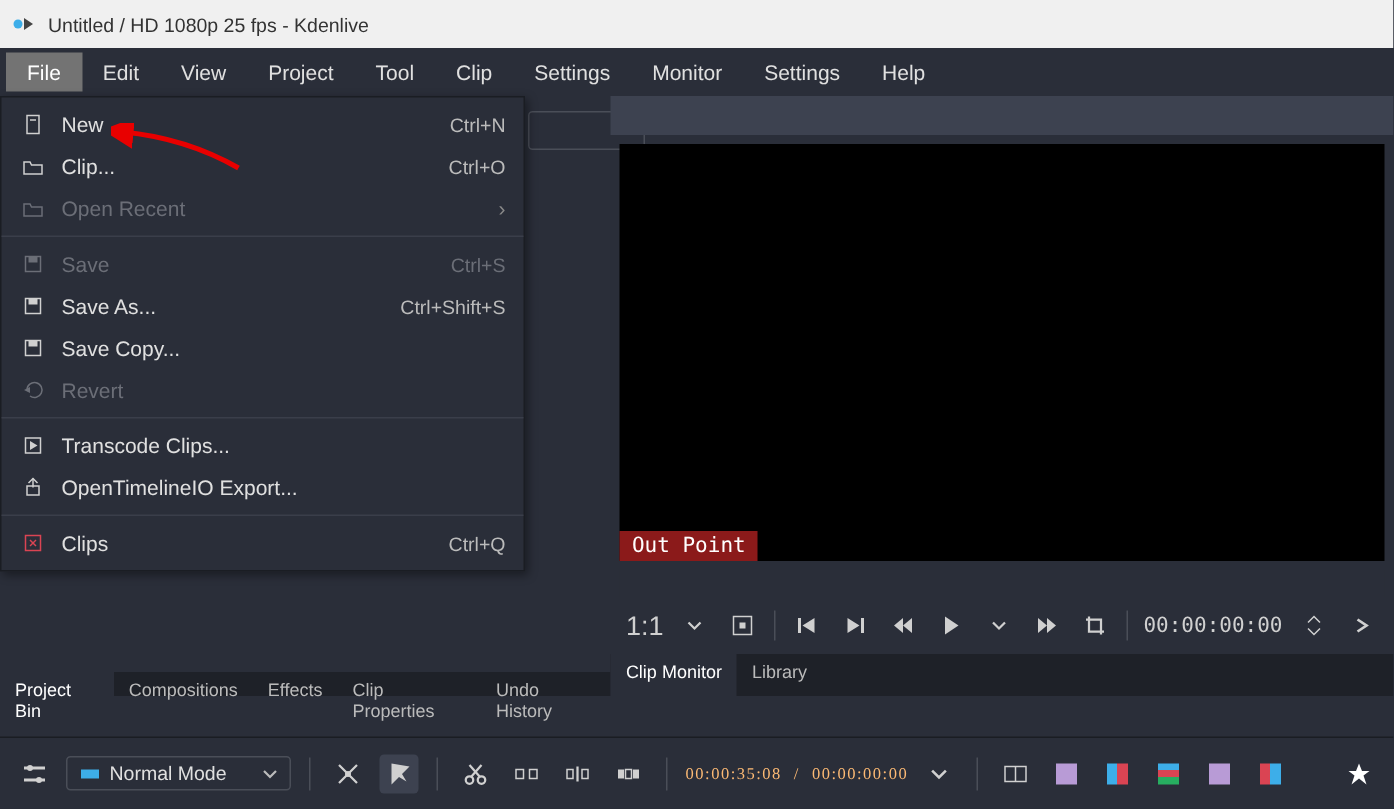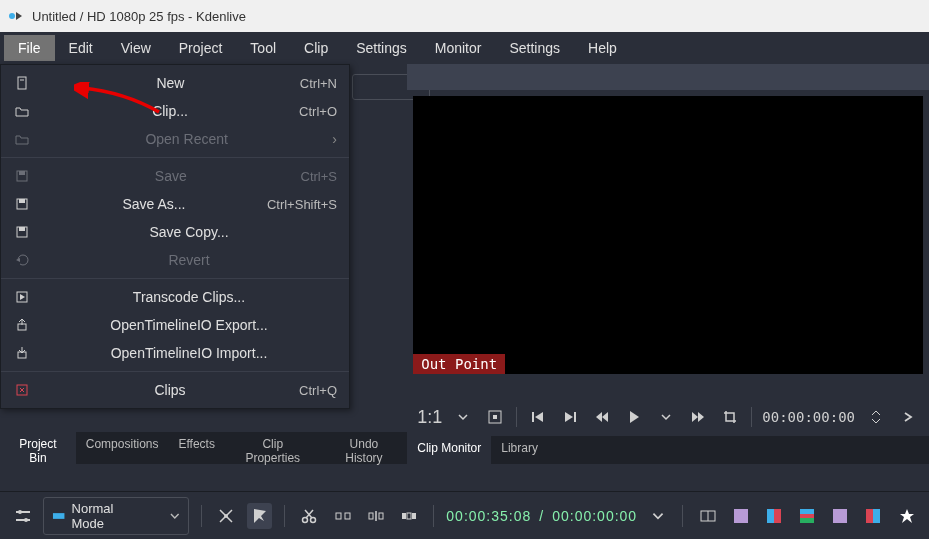--- a/index.html
+++ b/index.html
@@ -6,21 +6,21 @@
 body { width:929px; height:539px; background:#2a2e39; color:#e0e0e0; overflow:hidden; position:relative; }
 
 .titlebar { height:32px; background:#f0f0f0; color:#333; display:flex; align-items:center; padding:0 8px; font-size:13px; }
 .titlebar .logo { width:16px; height:16px; margin-right:8px; display:inline-block; }
 .titlebar .logo svg { width:16px; height:16px; }
 
 .menubar { height:32px; background:#2a2e39; display:flex; align-items:center; padding:0 4px; font-size:14px; }
 .menubar .menu-item { padding:5px 14px; cursor:pointer; }
 .menubar .menu-item.active { background:#737373; color:#fff; }
 
-.main { position:absolute; top:64px; left:0; right:0; bottom:75px; display:flex;text-align:center; }
+.main { position:absolute; top:64px; left:0; right:0; bottom:75px; display:flex; }
 .left-pane { width:440px; position:relative; }
 .right-pane { flex:1; display:flex; flex-direction:column; position:relative; }
 
 
 .dropdown { position:absolute; top:0; left:0; width:350px; background:#2a2e39; border:1px solid #1a1d23; box-shadow:2px 2px 6px rgba(0,0,0,0.4); z-index:50; padding:4px 0; }
 .dropdown .drop-item { display:flex; align-items:center; padding:4px 12px; font-size:14px; cursor:pointer; min-height:28px; }
 .dropdown .drop-item .ico { width:18px; height:18px; margin-right:10px; display:flex; align-items:center; justify-content:center; }
 .dropdown .drop-item .ico svg { width:14px; height:14px; }
 .dropdown .drop-item .lbl { flex:1; }
 .dropdown .drop-item .sc { color:#bbb; font-size:13px; }
@@ -42,37 +42,37 @@
 .monitor-view { flex:1; background:#000000; position:relative; margin:6px; }
 .out-point { position:absolute; left:0; bottom:0; background:#8b1a1a; color:#fff; padding:2px 8px; font-family:monospace; font-size:14px; }
 .monitor-track { height:18px; background:#2a2e39; margin:0 6px; }
 .monitor-controls { height:38px; display:flex; align-items:center; padding:0 10px; gap:10px; font-size:13px; }
 .monitor-controls .sep-v { width:1px; height:20px; background:#4a4e58; }
 .monitor-controls .ctrl { display:flex; align-items:center; justify-content:center; width:22px; height:22px; cursor:pointer; }
 .monitor-controls .tc { font-family:monospace; font-size:14px; color:#d0d0d0; }
 .monitor-controls svg { width:14px; height:14px; fill:#d0d0d0; }
 
 
-.left-tabs { position:absolute; bottom:0; left:0; right:0; height:32px; background:#1e2128; display:flex; font-size:12px; }
+.left-tabs { position:absolute; bottom:0; left:0; right:0; height:16px; background:#1e2128; display:flex; font-size:12px; }
 .left-tabs .tab { padding:5px 10px; cursor:pointer; color:#bbb; }
 .left-tabs .tab.active { background:#2a2e39; color:#fff; }
 
 
 .right-tabs { height:28px; background:#1e2128; display:flex; font-size:12px; }
 .right-tabs .tab { padding:5px 10px; cursor:pointer; color:#bbb; }
 .right-tabs .tab.active { background:#2a2e39; color:#fff; }
 
 
 .toolbar { position:absolute; bottom:0; left:0; right:0; height:48px; background:#2a2e39; display:flex; align-items:center; padding:0 10px; border-top:1px solid #1a1d23; gap:8px; }
 .toolbar .sep-v { width:1px; height:22px; background:#4a4e58; margin:0 4px; }
 .toolbar .tbtn { display:flex; align-items:center; justify-content:center; width:26px; height:26px; cursor:pointer; }
 .toolbar .tbtn svg { width:16px; height:16px; fill:#d0d0d0; }
 .toolbar .mode-btn { display:flex; align-items:center; background:#2a2e39; border:1px solid #4a4e58; border-radius:3px; padding:3px 8px; font-size:13px; cursor:pointer; gap:6px; }
 .toolbar .mode-btn .chev { margin-left:18px; }
-.toolbar .tc2 { font-family:Liberation Sans, sans-serif; font-size:14px; letter-spacing:1px; color:#86efac; }
+.toolbar .tc2 { font-family:Liberation Serif, serif; font-size:11px; letter-spacing:1px; color:#fdba74; }
 .toolbar .star { margin-left:auto; }
 .toolbar .active-btn { background:#3d4250; border-radius:3px; }
 .color-square { width:14px; height:14px; display:inline-block; }
 .cs1 { background:#b89bd6; }
 .cs2 { background:linear-gradient(to right,#3daee9 50%,#da4453 50%); }
 .cs3 { background:linear-gradient(to bottom,#3daee9 33%,#da4453 33%,#da4453 66%,#27ae60 66%); }
 .cs4 { background:#b89bd6; }
 .cs5 { background:linear-gradient(to right,#da4453 50%,#3daee9 50%); }
 .monitor-controls .ratio { font-size:18px; color:#d0d0d0; cursor:pointer; }
 </style>
@@ -193,30 +193,20 @@
         <div class="drop-item">
           <span class="ico">
             <svg viewBox="0 0 14 14" style="color:#d0d0d0">
               <rect x="3" y="6" width="8" height="6" fill="none" stroke="currentColor"></rect>
               <line x1="7" y1="1" x2="7" y2="7" stroke="currentColor"></line>
               <polyline points="4,4 7,1 10,4" fill="none" stroke="currentColor"></polyline>
             </svg>
           </span>
           <span class="lbl">OpenTimelineIO Export...</span>
         </div>
-        <div class="drop-item">
-          <span class="ico">
-            <svg viewBox="0 0 14 14" style="color:#d0d0d0">
-              <rect x="3" y="6" width="8" height="6" fill="none" stroke="currentColor"></rect>
-              <line x1="7" y1="1" x2="7" y2="7" stroke="currentColor"></line>
-              <polyline points="4,4 7,7 10,4" fill="none" stroke="currentColor"></polyline>
-            </svg>
-          </span>
-          <span class="lbl">OpenTimelineIO Import...</span>
-        </div>
         <div class="sep"></div>
         <div class="drop-item">
           <span class="ico">
             <svg viewBox="0 0 14 14" style="color:#d0d0d0">
               <rect x="2" y="2" width="10" height="10" fill="none" stroke="#da4453"></rect>
               <line x1="5" y1="5" x2="9" y2="9" stroke="#da4453"></line>
               <line x1="9" y1="5" x2="5" y2="9" stroke="#da4453"></line>
             </svg>
           </span>
           <span class="lbl">Clips</span>

